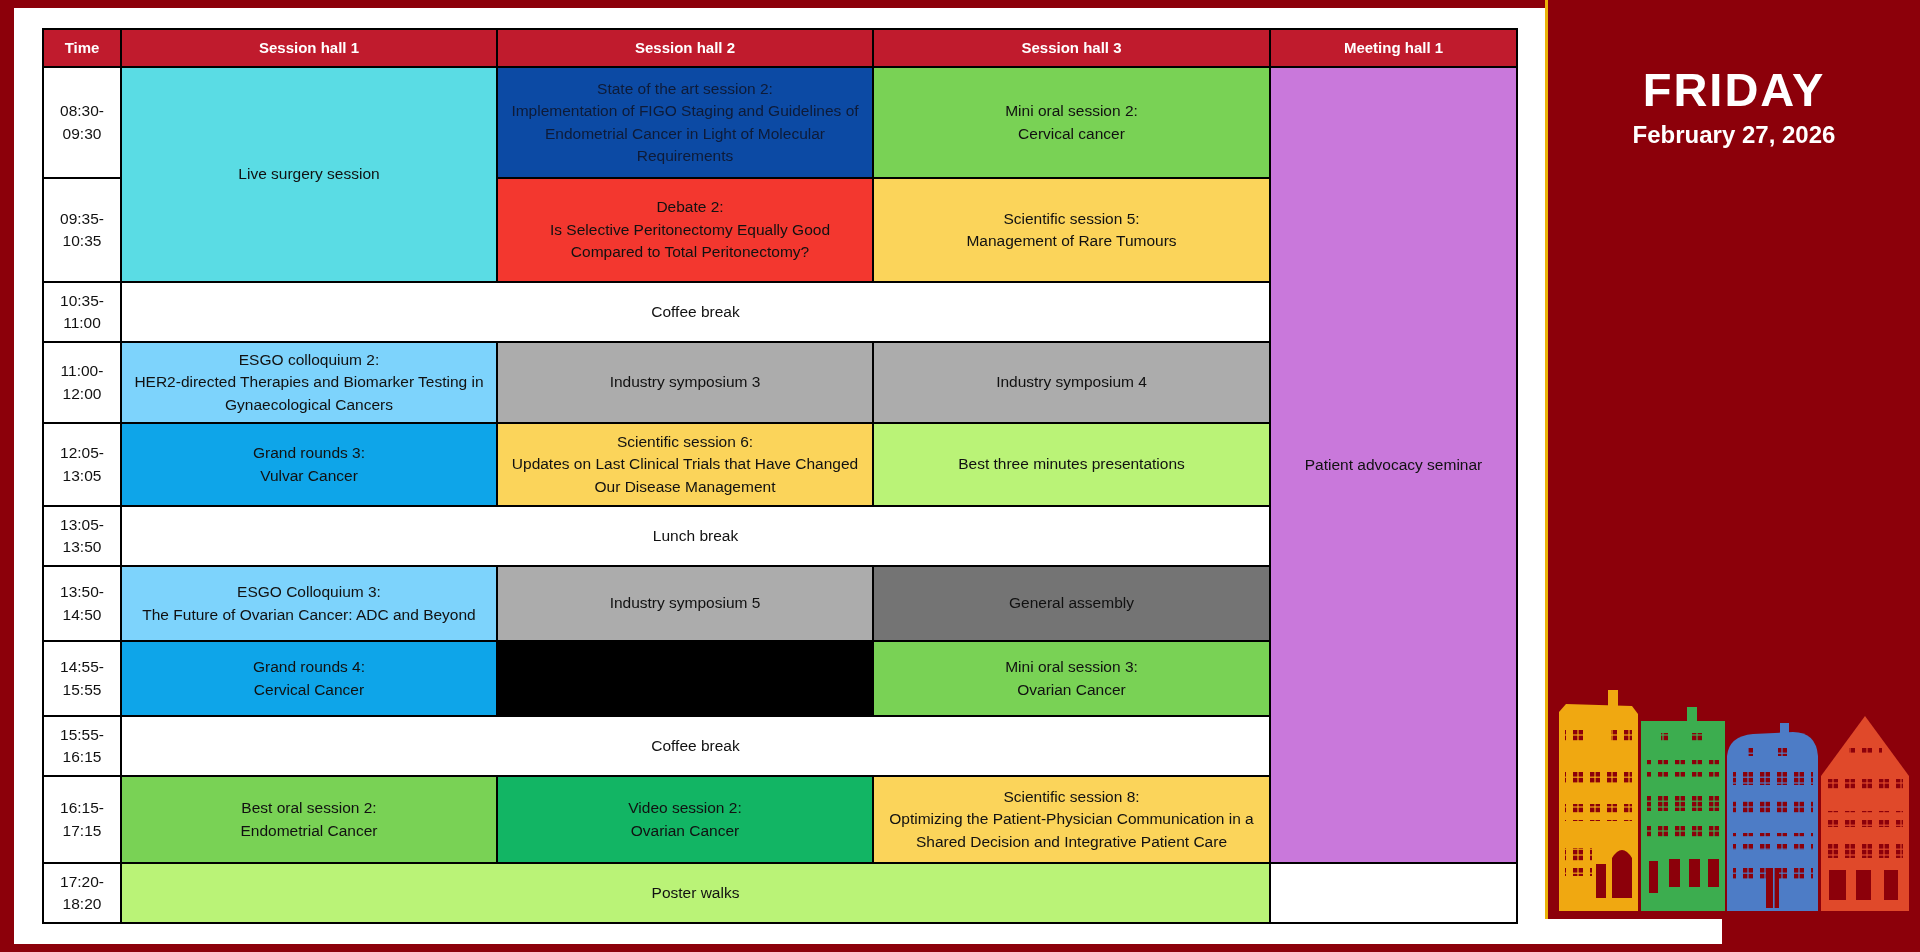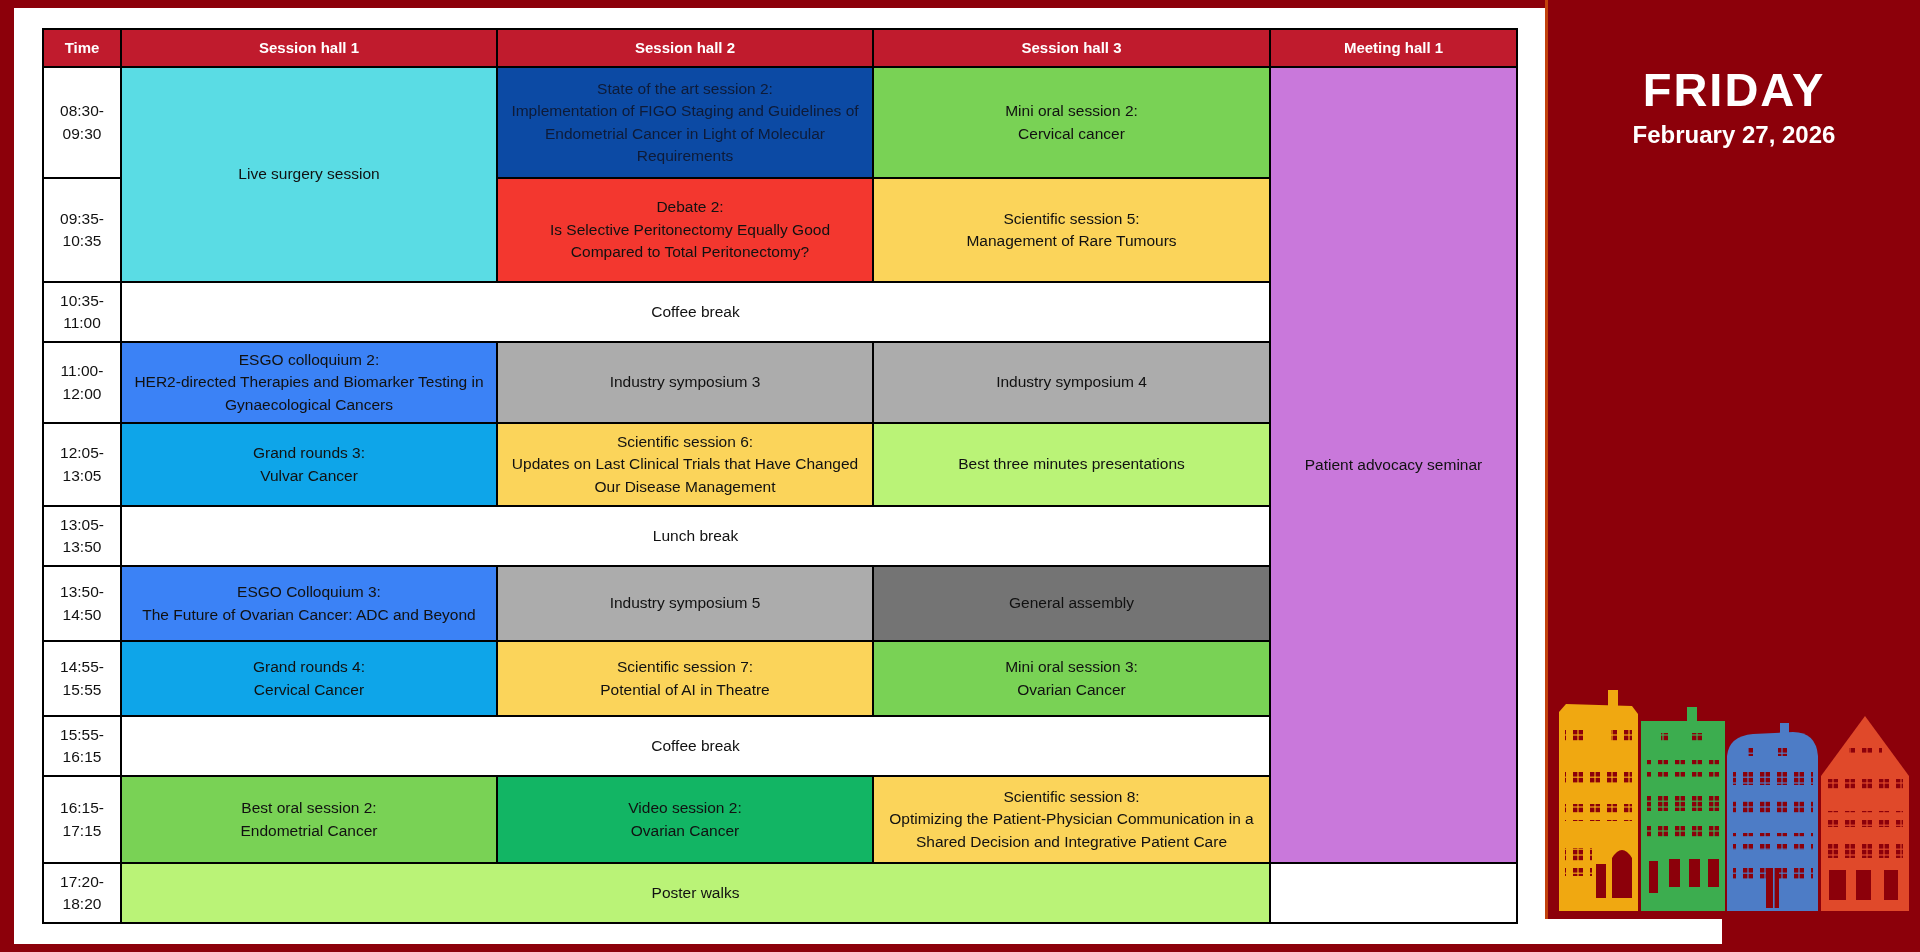--- a/index.html
+++ b/index.html
@@ -26,30 +26,30 @@
     font-size:15.5px;line-height:1.45;color:#111;
     white-space:pre-line;padding:2px 10px;box-sizing:border-box;
   }
   .c-header{background:#C01B2D;color:#ffffff;font-weight:700;font-size:15px;}
   .c-white{background:#ffffff;}
   .c-cyan{background:#5ADCE4;}
   .c-darkblue{background:#0C4AA4;color:#0e1b38;}
   .c-red{background:#F3372F;}
   .c-green{background:#79D255;}
   .c-yellow{background:#FBD45A;}
-  .c-blue{background:#3b82f6;}
+  .c-blue{background:#7dd3fc;}
   .c-gray{background:#ACACAC;}
   .c-teal{background:#0ea5e9;}
   .c-lime{background:#BAF377;}
   .c-darkgray{background:#747474;}
   .c-emerald{background:#12B564;}
   .c-purple{background:#C978DB;}
   .side{
     position:absolute;left:1545px;top:0;width:375px;height:919px;
-    background:#8C000A;border-left:3px solid #c2410c;box-sizing:border-box;
+    background:#8C000A;border-left:3px solid #eab308;box-sizing:border-box;
     color:#fff;
   }
   .day-title{
     margin-top:62px;text-align:center;
     font-size:47px;font-weight:700;letter-spacing:2px;
   }
   .date-subtitle{
     margin-top:4px;text-align:center;
     font-size:24px;font-weight:700;
   }
@@ -106,22 +106,20 @@
       <div class="cell c-yellow" style="grid-area: 6 / 3;">Scientific session 6:
 Updates on Last Clinical Trials that Have Changed Our Disease Management</div>
       <div class="cell c-lime" style="grid-area: 6 / 4;">Best three minutes presentations</div>
       <div class="cell c-white" style="grid-area: 7 / 2 / auto / span 3;">Lunch break</div>
       <div class="cell c-blue" style="grid-area: 8 / 2;">ESGO Colloquium 3:
 The Future of Ovarian Cancer: ADC and Beyond</div>
       <div class="cell c-gray" style="grid-area: 8 / 3;">Industry symposium 5</div>
       <div class="cell c-darkgray" style="grid-area: 8 / 4;">General assembly</div>
       <div class="cell c-teal" style="grid-area: 9 / 2;">Grand rounds 4:
 Cervical Cancer</div>
-      <div class="cell c-yellow" style="grid-area: 9 / 3;">Scientific session 7:
-Potential of AI in Theatre</div>
       <div class="cell c-green" style="grid-area: 9 / 4;">Mini oral session 3:
 Ovarian Cancer</div>
       <div class="cell c-white" style="grid-area: 10 / 2 / auto / span 3;">Coffee break</div>
       <div class="cell c-green" style="grid-area: 11 / 2;">Best oral session 2:
 Endometrial Cancer</div>
       <div class="cell c-emerald" style="grid-area: 11 / 3;">Video session 2:
 Ovarian Cancer</div>
       <div class="cell c-yellow" style="grid-area: 11 / 4;">Scientific session 8:
 Optimizing the Patient-Physician Communication in a Shared Decision and Integrative Patient Care</div>
       <div class="cell c-lime" style="grid-area: 12 / 2 / auto / span 3;">Poster walks</div>

